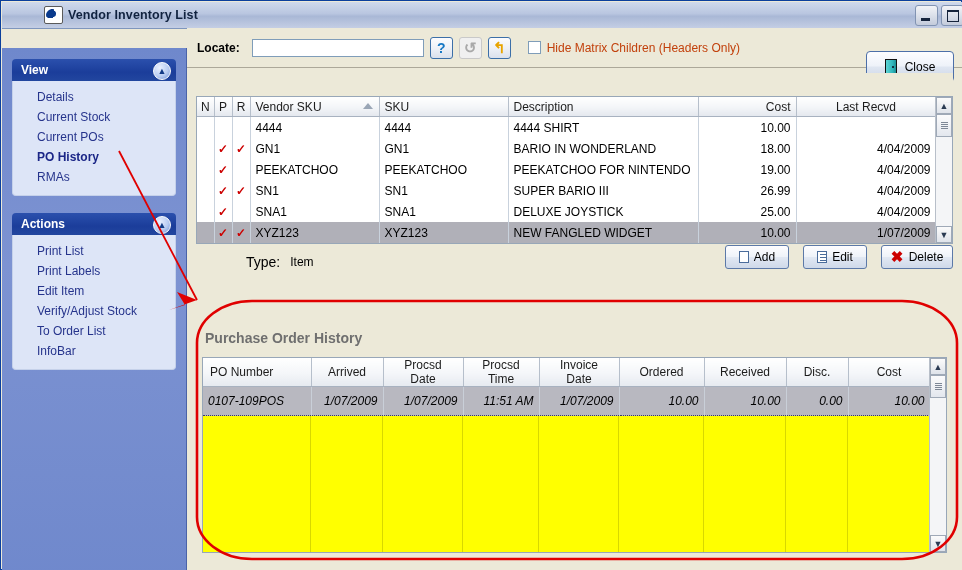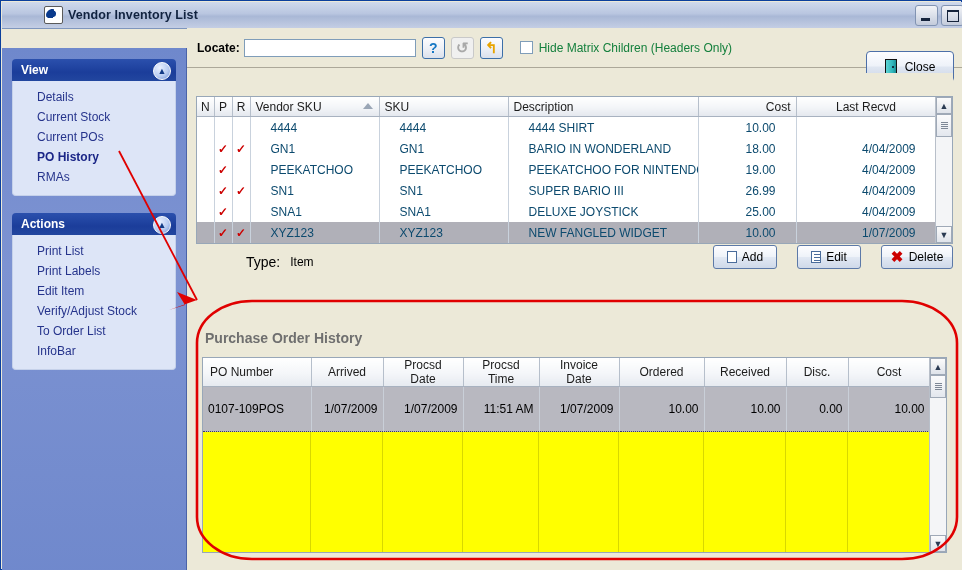--- a/index.html
+++ b/index.html
@@ -94,42 +94,42 @@
   
   .content{
     position:absolute;left:186px;top:27px;width:775px;height:542px;
     background:#ece9d8;
   }
   .toolbar{
     position:absolute;left:0;top:0;width:775px;height:39px;
     background:#ece9d8;border-bottom:1px solid #aca899;
     display:flex;align-items:center;
   }
-  .lbl-locate{font-size:12px;font-weight:bold;color:#000;margin-left:10px;margin-right:4px;}
+  .lbl-locate{font-size:12px;font-weight:bold;color:#000;margin-left:10px;margin-right:12px;}
   .locate-input{
     width:172px;height:18px;background:#fff;border:1px solid #7f9db9;
     box-sizing:border-box;font-family:"Liberation Sans",sans-serif;font-size:12px;
     padding:0 3px;outline:none;
   }
   .tbtn{
     width:23px;height:22px;margin-left:6px;box-sizing:border-box;
     border:1px solid #7a93b8;border-radius:3px;
     background:linear-gradient(180deg,#fcfcfe 0%,#eef1f7 50%,#dbe1ec 100%);
     display:flex;align-items:center;justify-content:center;
     font-size:14px;font-weight:bold;line-height:1;
   }
   .tbtn.help{color:#1577c4;border-color:#3c6fa8;}
   .tbtn.refresh{color:#a9a9a9;border-color:#c9c9c9;background:#f0f0f0;font-size:15px;}
   .tbtn.gold{color:#e8a400;border-color:#3c6fa8;font-size:15px;}
   .chk-wrap{display:flex;align-items:center;margin-left:17px;}
   .chkbox{
     width:13px;height:13px;background:#fff;border:1px solid #7f9db9;
     box-sizing:border-box;margin-right:6px;
   }
-  .chk-label{font-size:12px;color:#15803d;white-space:nowrap;}
+  .chk-label{font-size:12px;color:#c2410c;white-space:nowrap;}
   .closebtn{
     position:absolute;right:8px;top:23px;width:86px;height:29px;
     border:1px solid #4c6fa8;border-radius:4px;
     background:linear-gradient(180deg,#fdfdff 0%,#eef2f9 48%,#dfe6f1 52%,#ccd6e8 100%);
     display:flex;align-items:center;justify-content:center;gap:8px;
     font-size:12px;color:#000;
   }
   .door{
     width:12px;height:15px;position:relative;flex:none;
     background:linear-gradient(90deg,#5fd4d4 0%,#2fb6bc 65%,#1b8f96 100%);
@@ -154,21 +154,21 @@
     height:19px;
     background:linear-gradient(180deg,#ffffff 0%,#f3f5f8 55%,#e4e8ee 100%);
     border-right:1px solid #b6bfcb;border-bottom:1px solid #a8b2c0;
     font-weight:normal;color:#1c1c1c;font-size:12px;
     padding:0 5px;text-align:left;position:relative;
   }
   table.dg th.c{text-align:center;padding:0;}
   table.dg th.r{text-align:right;}
   table.dg td{
     height:21px;border-right:1px solid #c9d2dd;
-    padding:0 20px;color:#0c4a6e;white-space:nowrap;overflow:hidden;
+    padding:0 5px;color:#000000;white-space:nowrap;overflow:hidden;
   }
   table.dg td.c{text-align:center;padding:0;color:#cc0000;font-size:12px;font-weight:bold;}
   table.dg td.r{text-align:right;}
   table.dg tr.sel td{background:#b0b0b8;}
   .sortarrow{
     position:absolute;right:6px;top:6px;width:0;height:0;
     border-left:5px solid transparent;border-right:5px solid transparent;
     border-bottom:6px solid #9aa6b6;
   }
   
@@ -189,21 +189,21 @@
     display:flex;align-items:center;justify-content:center;
   }
   .vsb-thumb::after{content:"";width:7px;height:7px;background:repeating-linear-gradient(180deg,#7d8796 0 1px,transparent 1px 2px);}
 
   .typerow{
     position:absolute;left:0;top:177px;width:757px;height:24px;
     display:flex;align-items:center;
   }
   .type-lbl{margin-left:50px;font-size:14px;color:#000000;}
   .type-val{margin-left:10px;font-size:12px;color:#000;}
-  .abtns{position:absolute;right:0;top:172px;display:flex;gap:20px;margin-left:45px;}
+  .abtns{position:absolute;right:0;top:172px;display:flex;gap:14px;margin-left:45px;}
   .abtn{
     width:62px;height:22px;border:1px solid #5c79a8;border-radius:3px;
     background:linear-gradient(180deg,#fdfdff 0%,#eff3f9 48%,#e1e8f3 52%,#cfd9e9 100%);
     display:flex;align-items:center;justify-content:center;gap:5px;font-size:12px;color:#000;
   }
   .pgicon{
     width:10px;height:12px;background:#fff;border:1px solid #4a6c9b;box-sizing:border-box;
     position:relative;flex:none;
   }
   .pgicon.lines::after{
@@ -230,21 +230,21 @@
   }
   .poh-scroll{width:727px;overflow:hidden;}
   table.poh{border-collapse:collapse;width:727px;table-layout:fixed;font-size:12px;}
   table.poh th{
     height:19px;
     background:linear-gradient(180deg,#ffffff 0%,#f4f6f9 55%,#e6eaf0 100%);
     border-right:1px solid #b6bfcb;border-bottom:1px solid #a8b2c0;
     font-weight:normal;color:#1c1c1c;padding:0 7px;text-align:center;
   }
   table.poh td{
-    height:20px;border-right:1px solid #c9cfd8;padding:12px 5px;color:#000;white-space:nowrap;
+    height:20px;border-right:1px solid #c9cfd8;padding:4px 5px;color:#000;white-space:nowrap;font-style:italic;
   }
   table.poh tr.sel td{
     background:#b8b8c0;
     border-top:1px dotted #3a3a6a;border-bottom:1px dotted #3a3a6a;
   }
   table.poh td.l{text-align:left;}
   table.poh td.r{text-align:right;}
   .poh-filler{
     background:#ffff00;height:154px;width:727px;display:flex;
   }

